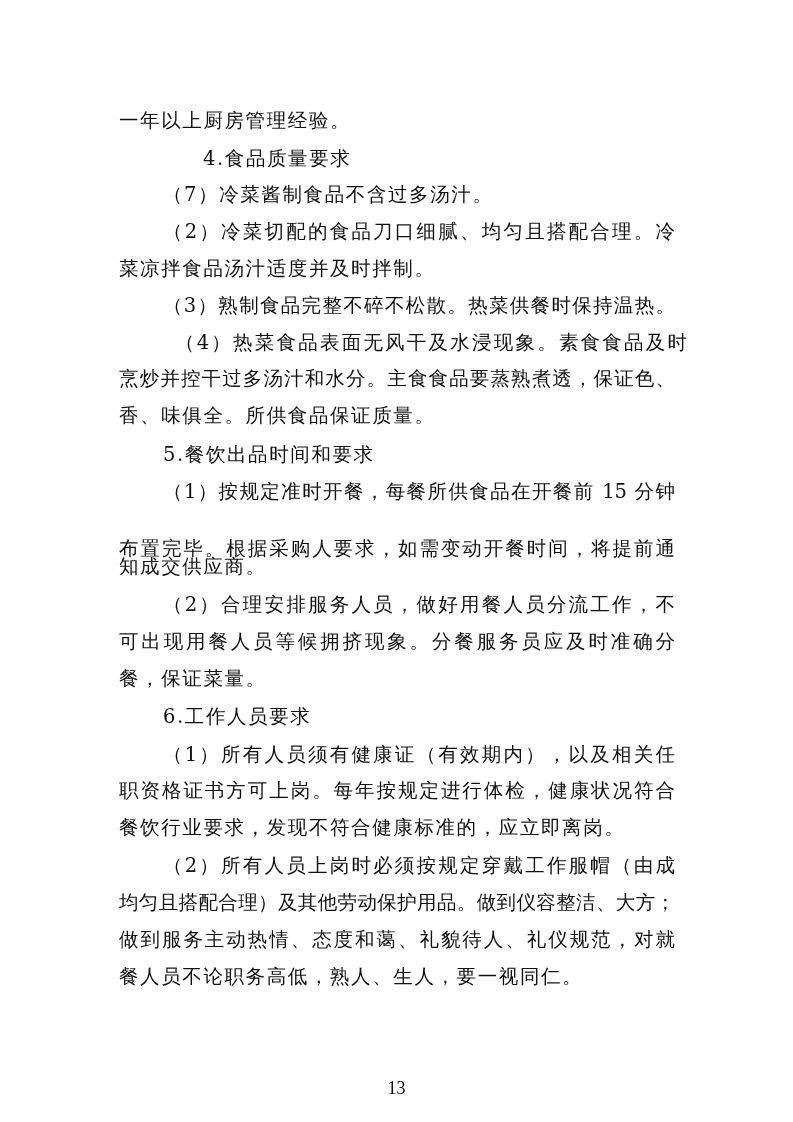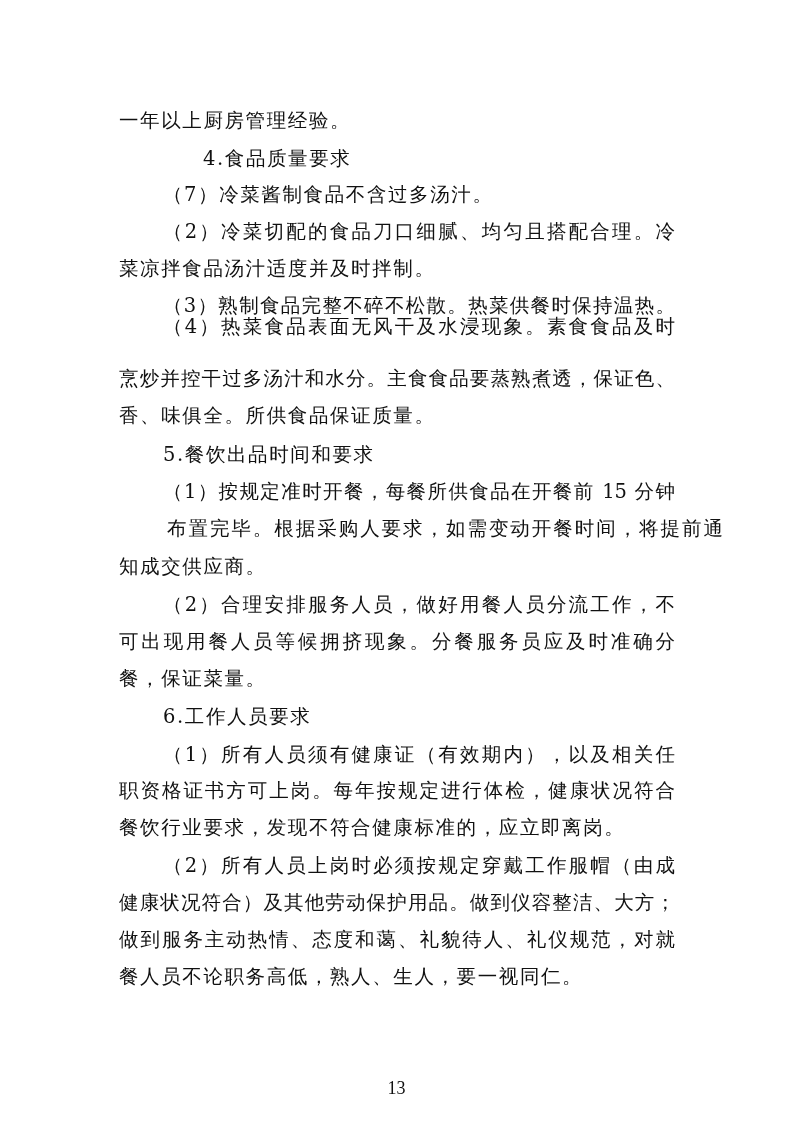--- a/index.html
+++ b/index.html
@@ -16,32 +16,32 @@
 </head>
 <body>
 
 <div class="page" id="doc-body">
     <div class="line" style="top: 0px;">一年以上厨房管理经验。</div>
     <div class="line indent" style="top: 38px; margin-left: 40px;">4.食品质量要求</div>
     <div class="line indent" style="top: 74px;">（7）冷菜酱制食品不含过多汤汁。</div>
     <div class="line indent justify" style="width: 512px; top: 111px;">（2）冷菜切配的食品刀口细腻、均匀且搭配合理。冷</div>
     <div class="line" style="top: 148px;">菜凉拌食品汤汁适度并及时拌制。</div>
     <div class="line indent justify" style="width: 512px; top: 185px;">（3）熟制食品完整不碎不松散。热菜供餐时保持温热。</div>
-    <div class="line indent justify" style="width: 512px; top: 206px;">（4）热菜食品表面无风干及水浸现象。素食食品及时</div>
+    <div class="line indent justify" style="width: 512px; top: 222px; margin-left: 12px;">（4）热菜食品表面无风干及水浸现象。素食食品及时</div>
     <div class="line justify" style="top: 258px;">烹炒并控干过多汤汁和水分。主食食品要蒸熟煮透，保证色、</div>
     <div class="line" style="top: 295px;">香、味俱全。所供食品保证质量。</div>
     <div class="line indent" style="top: 334px;">5.餐饮出品时间和要求</div>
     <div class="line indent justify" style="width: 512px; top: 371px;">（1）按规定准时开餐，每餐所供食品在开餐前 15 分钟</div>
-    <div class="line justify" style="top: 408px; margin-left: 48px;">布置完毕。根据采购人要求，如需变动开餐时间，将提前通</div>
+    <div class="line justify" style="top: 428px;">布置完毕。根据采购人要求，如需变动开餐时间，将提前通</div>
     <div class="line" style="top: 446px;">知成交供应商。</div>
     <div class="line indent justify" style="width: 512px; top: 484px;">（2）合理安排服务人员，做好用餐人员分流工作，不</div>
     <div class="line justify" style="top: 521px;">可出现用餐人员等候拥挤现象。分餐服务员应及时准确分</div>
     <div class="line" style="top: 558px;">餐，保证菜量。</div>
     <div class="line indent" style="top: 596px;">6.工作人员要求</div>
     <div class="line indent justify" style="width: 512px; top: 634px;">（1）所有人员须有健康证（有效期内），以及相关任</div>
     <div class="line justify" style="top: 670px;">职资格证书方可上岗。每年按规定进行体检，健康状况符合</div>
     <div class="line" style="top: 707px;">餐饮行业要求，发现不符合健康标准的，应立即离岗。</div>
     <div class="line indent justify" style="width: 512px; top: 745px;">（2）所有人员上岗时必须按规定穿戴工作服帽（由成</div>
-    <div class="line justify" style="top: 782px;">健康状况符合）及其他劳动保护用品。做到仪容整洁、大方；</div>
+    <div class="line justify" style="top: 782px;">均匀且搭配合理）及其他劳动保护用品。做到仪容整洁、大方；</div>
     <div class="line justify" style="top: 819px;">做到服务主动热情、态度和蔼、礼貌待人、礼仪规范，对就</div>
     <div class="line" style="top: 856px;">餐人员不论职务高低，熟人、生人，要一视同仁。</div>
   </div>
 <div class="pagenum">13</div>
 
 </body></html>

